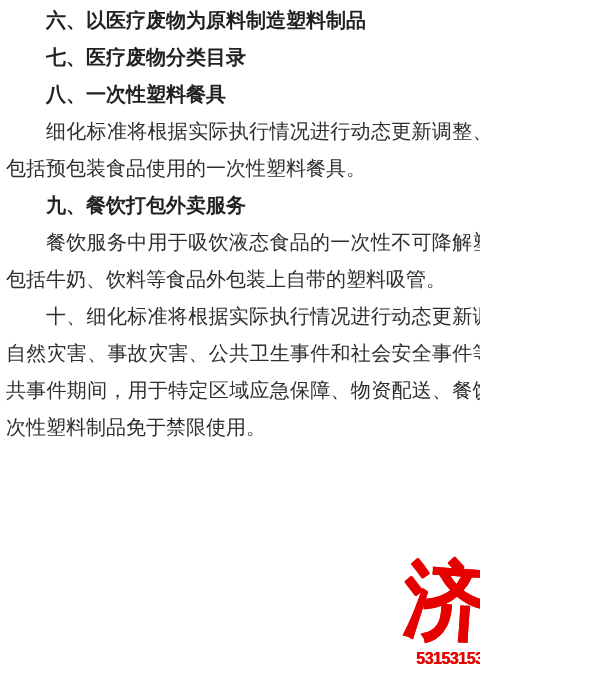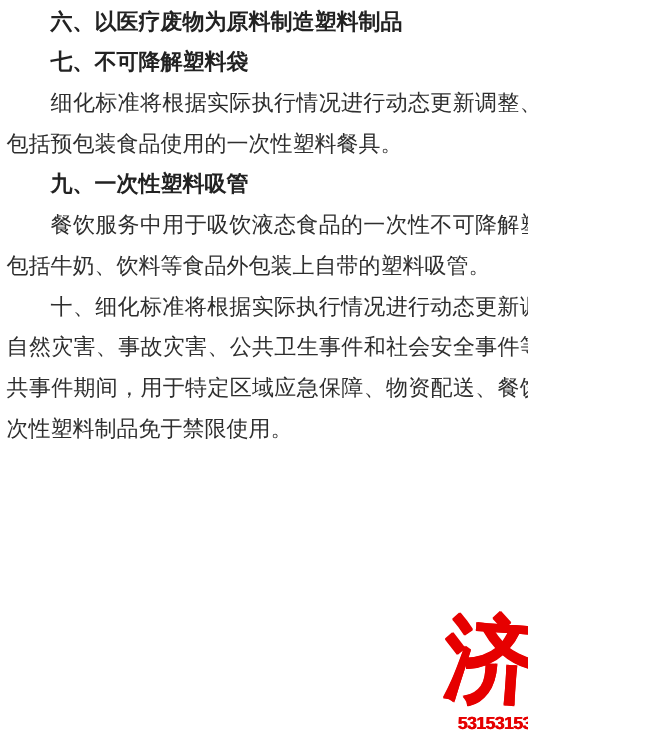--- a/index.html
+++ b/index.html
@@ -82,25 +82,26 @@
   }
 </style>
 </head>
 <body style="background: rgb(255, 255, 255);">
 
 <div class="page">
 
   <div class="doc">
     <h3>六、以医疗废物为原料制造塑料制品</h3>
 
-    <h3>七、不可降解塑料袋</h3>
+    <h3>七、医疗废物分类目录</h3>
 
+    <h3>八、一次性塑料餐具</h3>
     <p>细化标准将根据实际执行情况进行动态更新调整、叉、勺，不包括预包装食品使用的一次性塑料餐具。</p>
 
-    <h3>九、一次性塑料吸管</h3>
+    <h3>九、餐饮打包外卖服务</h3>
     <p>餐饮服务中用于吸饮液态食品的一次性不可降解塑料吸管，不包括牛奶、饮料等食品外包装上自带的塑料吸管。</p>
 
     <p>十、细化标准将根据实际执行情况进行动态更新调整。在应对自然灾害、事故灾害、公共卫生事件和社会安全事件等重大突发公共事件期间，用于特定区域应急保障、物资配送、餐饮服务等的一次性塑料制品免于禁限使用。</p>
   </div>
 
   <div class="watermark">
     <div class="wm-logo">济南</div>
     <div class="wm-seal">头条</div>
     <div class="wm-url">531531531.com</div>
   </div>

